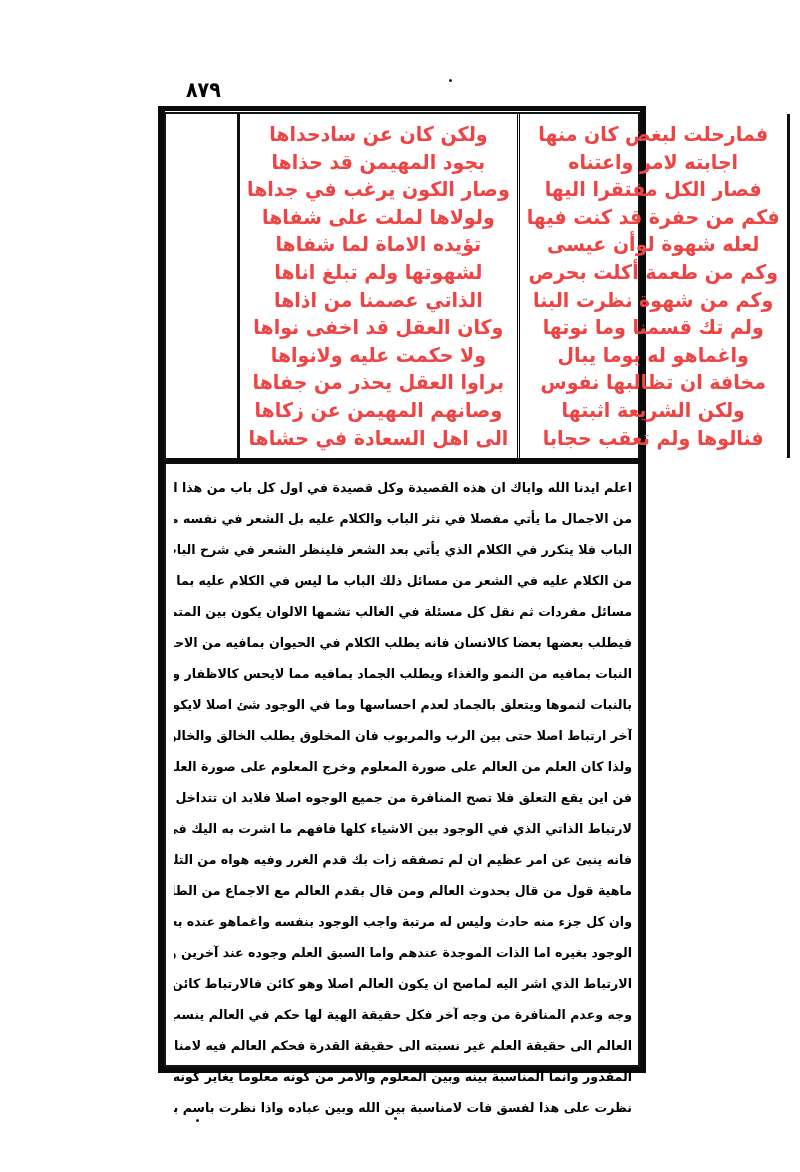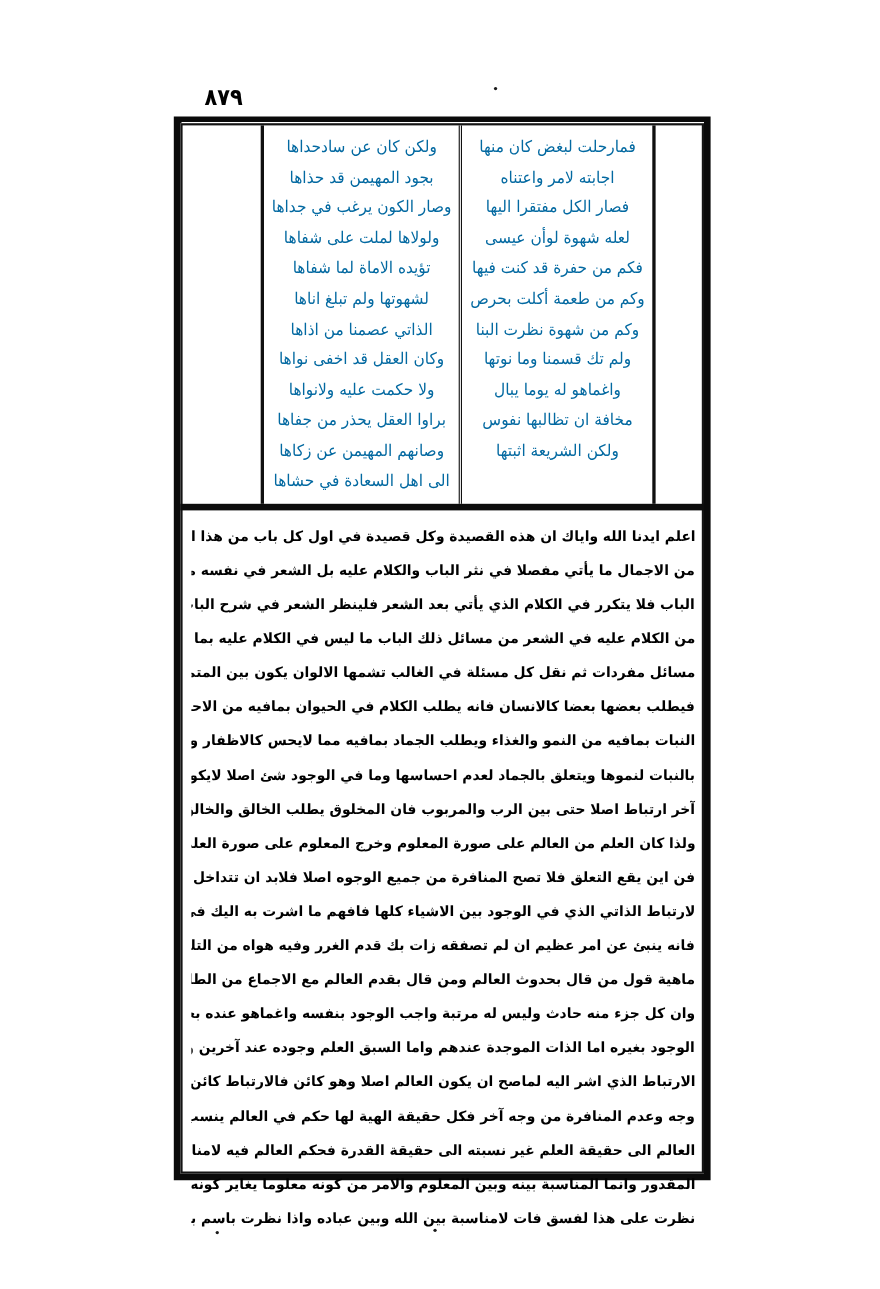--- a/index.html
+++ b/index.html
@@ -104,26 +104,26 @@
     display: flex;
     flex-direction: column;
     justify-content: flex-start;
     direction: rtl;
   }
   .verse-col.col-left {
     border-right: 3px double #101010;
   }
   .verse-line {
     font-family: "DejaVu Sans", sans-serif;
-    font-size: 14px;
+    font-size: 19px;
     line-height: 27.6px;
-    color: #0369a1;
+    color: #ef4444;
     white-space: nowrap;
     text-align: center;
-    font-weight: 400;
+    font-weight: 700;
     direction: rtl;
     unicode-bidi: embed;
     transform: scaleY(1.05);
   }
 
   
   .mid-rule {
     position: absolute;
     top: 458px;
     left: 164px;
@@ -196,28 +196,29 @@
         <div class="verse-line">وكان العقل قد اخفى نواها</div>
         <div class="verse-line">ولا حكمت عليه ولانواها</div>
         <div class="verse-line">براوا العقل يحذر من جفاها</div>
         <div class="verse-line">وصانهم المهيمن عن زكاها</div>
         <div class="verse-line">الى اهل السعادة في حشاها</div>
       </div>
     <div class="verse-col col-right" id="verse-right">
         <div class="verse-line">فمارحلت لبغض كان منها</div>
         <div class="verse-line">اجابته لامر واعتناه</div>
         <div class="verse-line">فصار الكل مفتقرا اليها</div>
+        <div class="verse-line">فكم من حفرة قد كنت فيها</div>
         <div class="verse-line">لعله شهوة لوأن عيسى</div>
-        <div class="verse-line">فكم من حفرة قد كنت فيها</div>
         <div class="verse-line">وكم من طعمة أكلت بحرص</div>
         <div class="verse-line">وكم من شهوة نظرت البنا</div>
         <div class="verse-line">ولم تك قسمنا وما نوتها</div>
         <div class="verse-line">واغماهو له يوما يبال</div>
         <div class="verse-line">مخافة ان تظالبها نفوس</div>
         <div class="verse-line">ولكن الشريعة اثبتها</div>
+        <div class="verse-line">فنالوها ولم تعقب حجابا</div>
       </div>
     <div class="gutter-right"></div>
   </div>
 
   <div class="mid-rule"></div>
 
   <div class="prose" id="prose-body">
       <div class="prose-line">اعلم ايدنا الله واياك ان هذه القصيدة وكل قصيدة في اول كل باب من هذا الكتاب هي المقصود</div>
       <div class="prose-line">من الاجمال ما يأتي مفصلا في نثر الباب والكلام عليه بل الشعر في نفسه من جملة شرح ذلك</div>
       <div class="prose-line">الباب فلا يتكرر في الكلام الذي يأتي بعد الشعر فلينظر الشعر في شرح الباب كما ينظر النثر</div>

